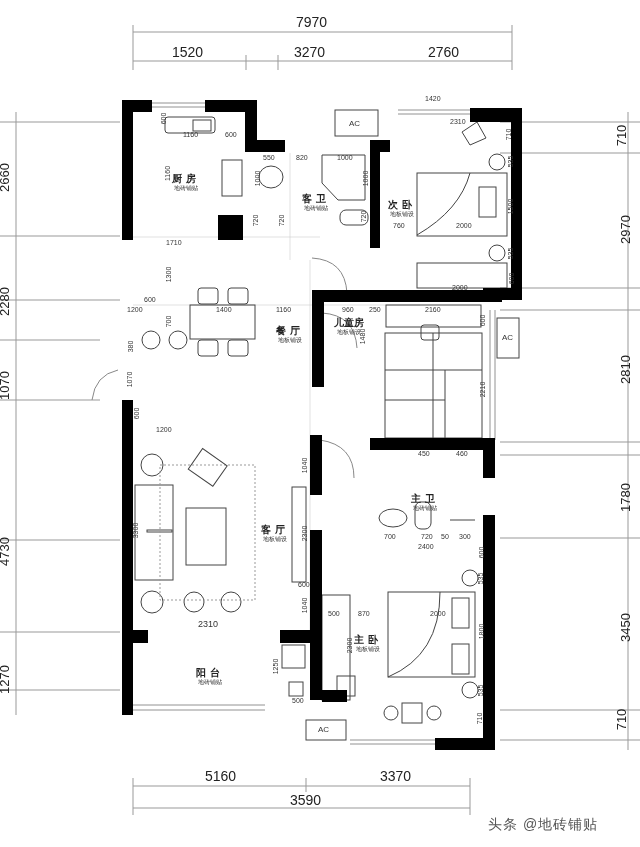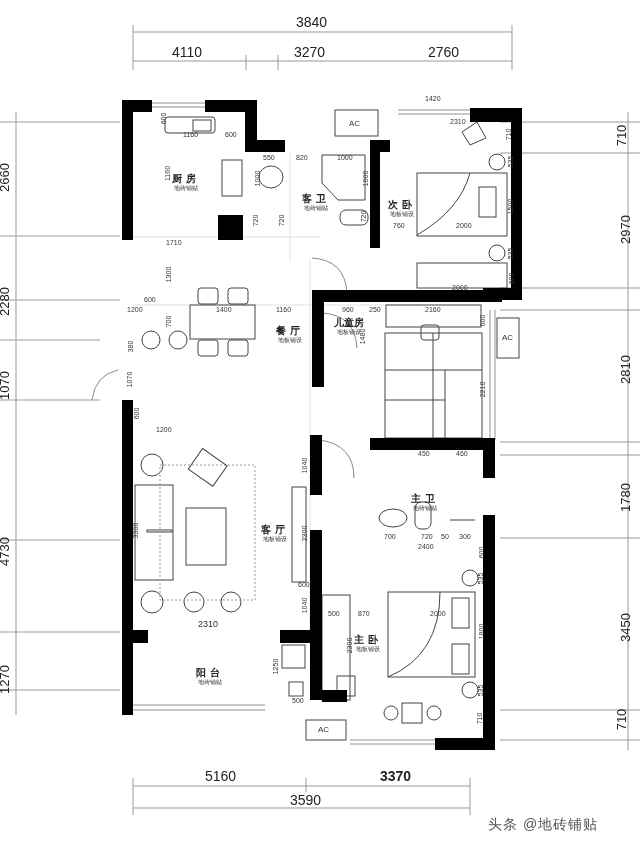--- a/index.html
+++ b/index.html
@@ -178,27 +178,27 @@
   <div class="wall" style="left:310px;top:530px;width:12px;height:170px;"></div>
   <div class="wall" style="left:310px;top:435px;width:12px;height:60px;"></div>
   <div class="wall" style="left:370px;top:438px;width:125px;height:12px;"></div>
   <div class="wall" style="left:483px;top:438px;width:12px;height:40px;"></div>
   <div class="wall" style="left:483px;top:515px;width:12px;height:235px;"></div>
   <div class="wall" style="left:435px;top:738px;width:60px;height:12px;"></div>
   <div class="wall" style="left:322px;top:690px;width:25px;height:12px;"></div>
   <div class="wall" style="left:218px;top:215px;width:25px;height:25px;"></div>
 </div>
 
-<div class="dimtxt" style="left:296px;top:14px;">3840</div>
-<div class="dimtxt" style="left:172px;top:44px;">4110</div>
+<div class="dimtxt" style="left:296px;top:14px;">7970</div>
+<div class="dimtxt" style="left:172px;top:44px;">1520</div>
 <div class="dimtxt" style="left:294px;top:44px;">3270</div>
 <div class="dimtxt" style="left:428px;top:44px;">2760</div>
 
 <div class="dimtxt" style="left:205px;top:768px;">5160</div>
-<div class="dimtxt" style="left:380px;top:768px;font-weight:bold;">3370</div>
+<div class="dimtxt" style="left:380px;top:768px;">3370</div>
 <div class="dimtxt" style="left:290px;top:792px;">3590</div>
 
 <div class="vdim" style="left:-10px;top:170px;">2660</div>
 <div class="vdim" style="left:-10px;top:294px;">2280</div>
 <div class="vdim" style="left:-10px;top:378px;">1070</div>
 <div class="vdim" style="left:-10px;top:544px;">4730</div>
 <div class="vdim" style="left:-10px;top:672px;">1270</div>
 
 <div class="vdim" style="left:611px;top:128px;">710</div>
 <div class="vdim" style="left:611px;top:222px;">2970</div>

